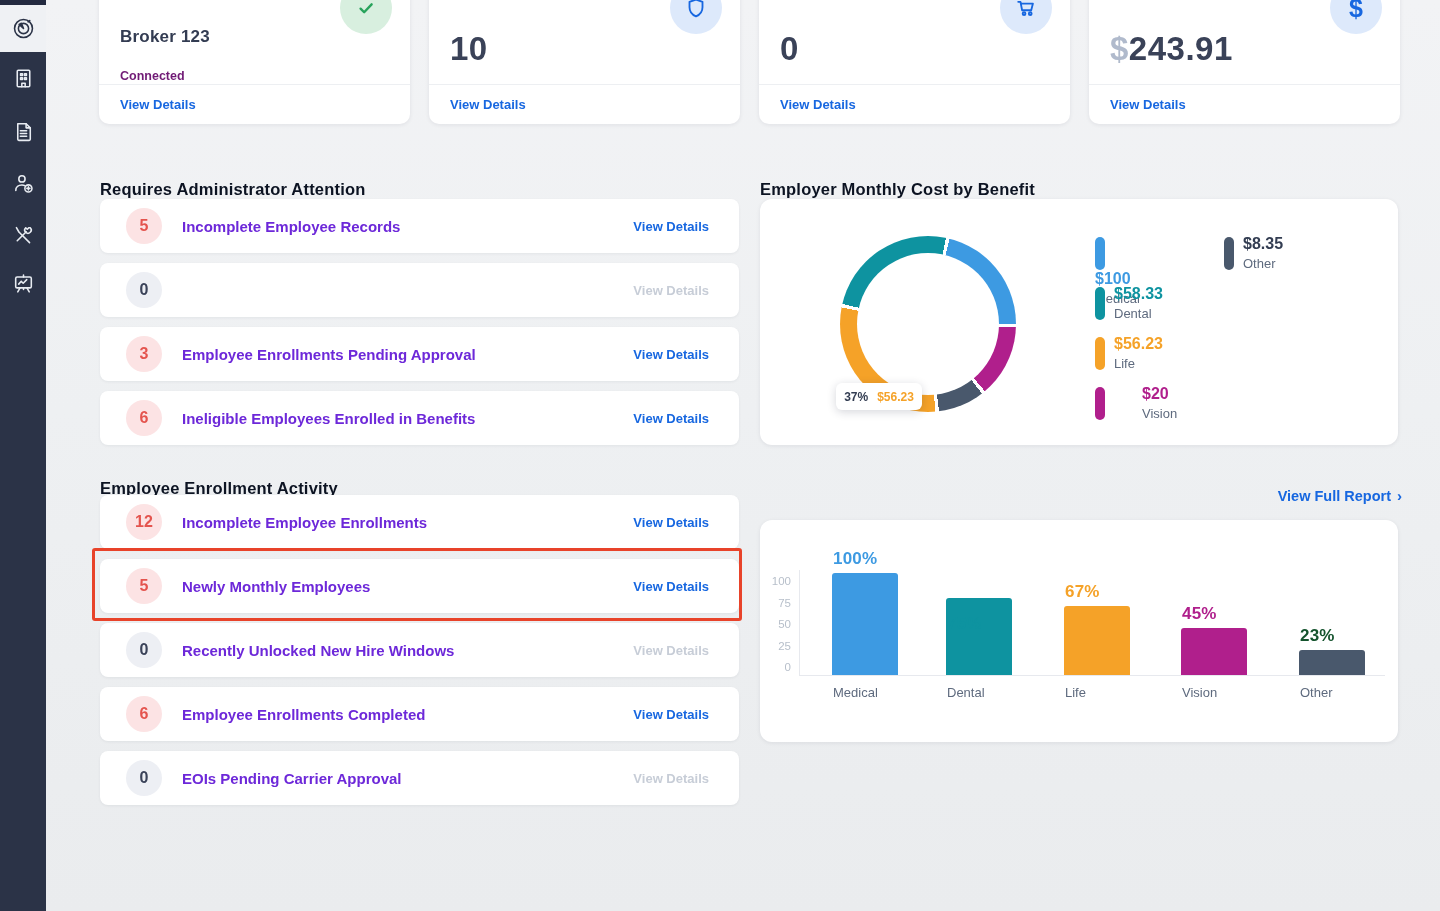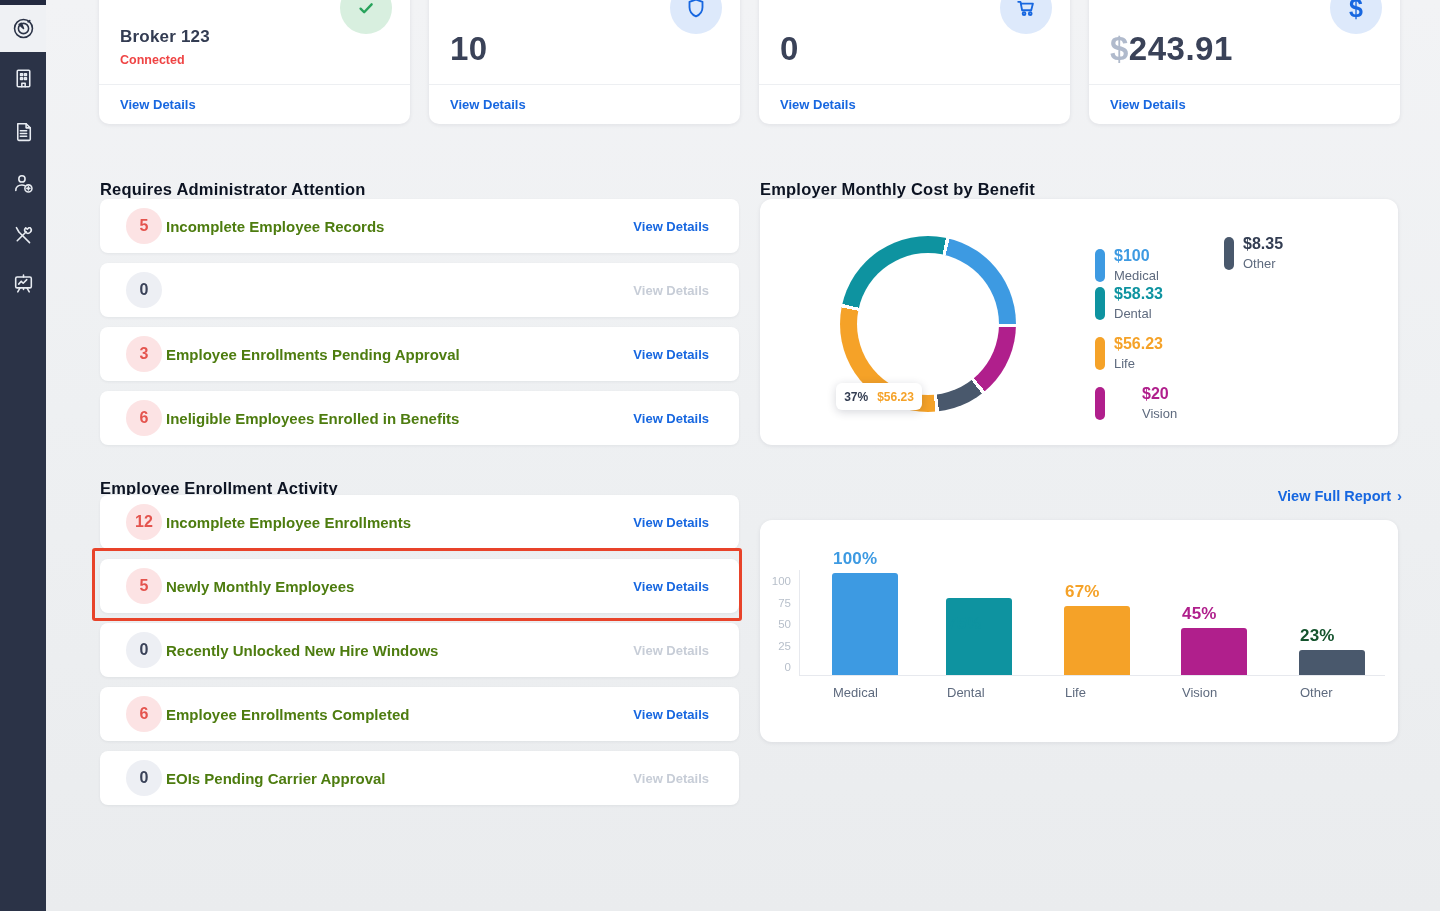--- a/index.html
+++ b/index.html
@@ -23,38 +23,38 @@
           box-shadow:0 1px 4px rgba(20,30,55,.08); }
   .bubble { position:absolute; right:18px; top:8px; width:52px; height:52px; border-radius:50%;
             display:flex; align-items:center; justify-content:center; }
   .bubble.green { background:#D8EFDF; }
   .bubble.blue  { background:#DDE9FB; }
   .bubble svg { width:26px; height:26px; fill:none; stroke-linecap:round; stroke-linejoin:round; }
   .bubble.green svg { stroke:#27A35B; stroke-width:2.2; }
   .bubble.blue  svg { stroke:#1767E0; stroke-width:1.7; }
   .dollar-glyph { color:#1767E0; font-size:25px; font-weight:800; line-height:1; }
   .card-title  { position:absolute; left:21px; top:53px; font-size:17px; font-weight:800; color:#333C52; letter-spacing:.2px; }
-  .card-status { position:absolute; left:21px; top:79px; font-size:12.5px; font-weight:700; color:#ef4444; }
+  .card-status { position:absolute; left:21px; top:95px; font-size:12.5px; font-weight:700; color:#701a75; }
   .card-num { position:absolute; left:21px; top:56px; font-size:33px; font-weight:800; color:#3A4258; letter-spacing:.5px; }
   .card-num .prefix { color:#B0BACC; }
   .card-footer { position:absolute; left:0; right:0; bottom:0; height:40px; border-top:1px solid #EDEFF2;
                  display:flex; align-items:center; padding-left:21px; border-radius:0 0 10px 10px; }
   .link { color:#1767E0; font-weight:800; font-size:13px; cursor:pointer; }
 
   
   .sec-title { position:absolute; font-size:16.5px; font-weight:800; color:#0C1322; letter-spacing:.2px; }
 
   
   .rows { position:absolute; left:100px; width:639px; display:flex; flex-direction:column; gap:10px; }
   .row { position:relative; height:54px; background:#fff; border-radius:8px; box-shadow:0 1px 3px rgba(20,30,55,.06); }
   .badge { position:absolute; left:26px; top:9px; min-width:36px; height:36px; padding:0 5px; border-radius:18px;
            display:flex; align-items:center; justify-content:center; font-size:16px; font-weight:800; }
   .badge.hot  { background:#FCE3E4; color:#E4544E; }
   .badge.zero { background:#EDEFF4; color:#3A4258; }
-  .row-label { position:absolute; left:66px; top:50%; transform:translateY(-50%); font-size:15px; font-weight:800; color:#4d7c0f; }
+  .row-label { position:absolute; left:82px; top:50%; transform:translateY(-50%); font-size:15px; font-weight:800; color:#6d28d9; }
   .row-link  { position:absolute; right:30px; top:50%; transform:translateY(-50%); font-size:13px; font-weight:800; color:#1767E0; cursor:pointer; }
   .row-link.disabled { color:#C7CDD7; cursor:default; }
 
   .annotation-box { position:absolute; left:92px; top:548px; width:650px; height:73px;
                     border:3px solid #E8432A; border-radius:3px; z-index:6; pointer-events:none; }
 
   
   .panel { position:absolute; background:#fff; border-radius:12px; box-shadow:0 1px 4px rgba(20,30,55,.08); }
   #donut-panel { left:760px; top:199px; width:638px; height:246px; }
   #bar-panel   { left:760px; top:520px; width:638px; height:222px; }
@@ -258,21 +258,21 @@
   <h2 class="sec-title" style="left:760px; top:166px;">Employer Monthly Cost by Benefit</h2>
   <section class="panel" id="donut-panel">
     <div class="donut" id="donut" style="background: conic-gradient(rgb(14, 147, 160) 0deg, rgb(14, 147, 160) 11.8deg, rgb(255, 255, 255) 11.8deg, rgb(255, 255, 255) 14.2deg, rgb(61, 154, 226) 14.2deg, rgb(61, 154, 226) 89.8deg, rgb(255, 255, 255) 89.8deg, rgb(255, 255, 255) 92.2deg, rgb(176, 31, 140) 92.2deg, rgb(176, 31, 140) 139.8deg, rgb(255, 255, 255) 139.8deg, rgb(255, 255, 255) 142.2deg, rgb(73, 88, 108) 142.2deg, rgb(73, 88, 108) 172.8deg, rgb(255, 255, 255) 172.8deg, rgb(255, 255, 255) 175.2deg, rgb(245, 162, 40) 175.2deg, rgb(245, 162, 40) 280.8deg, rgb(255, 255, 255) 280.8deg, rgb(255, 255, 255) 283.2deg, rgb(14, 147, 160) 283.2deg, rgb(14, 147, 160) 360deg);">
       <div class="donut-hole"></div>
     </div>
     <div class="chart-tooltip">
       <span class="pct">37%</span>
       <span class="val">$56.23</span>
     </div>
     <div id="donut-legend">
-        <div class="leg" style="left: 335px; top: 48px;">
+        <div class="leg" style="left: 335px; top: 36px; flex-direction: column;">
           <span class="pill" style="background: rgb(61, 154, 226);"></span>
           <span>
             <div class="lv" style="color: rgb(61, 154, 226);">$100</div>
             <div class="ll">Medical</div>
           </span>
         </div>
         <div class="leg" style="left: 335px; top: 86px;">
           <span class="pill" style="background: rgb(14, 147, 160);"></span>
           <span>
             <div class="lv" style="color: rgb(14, 147, 160);">$58.33</div>

